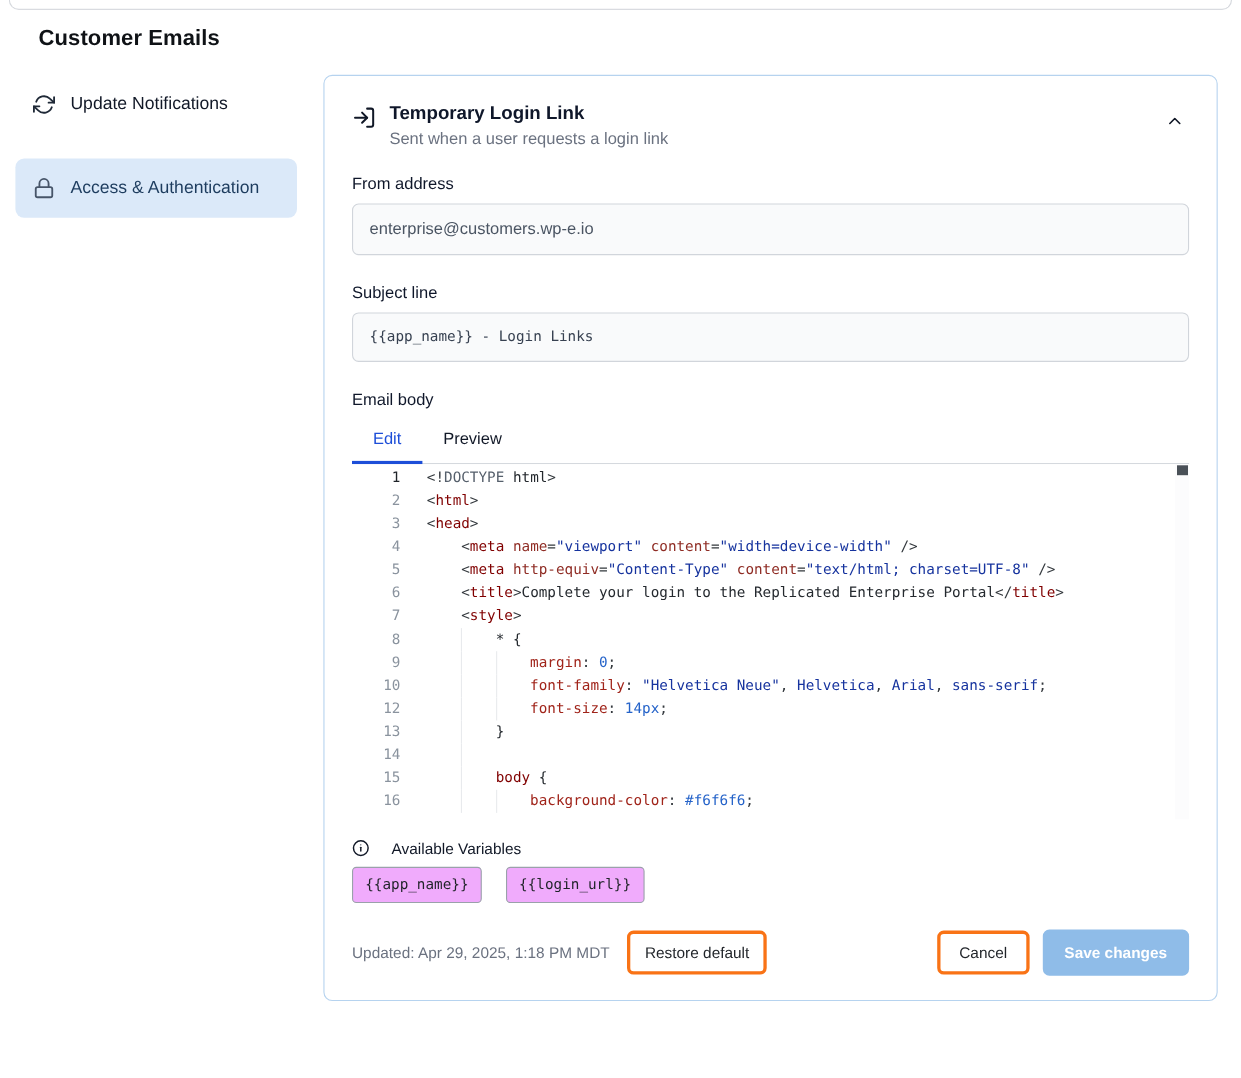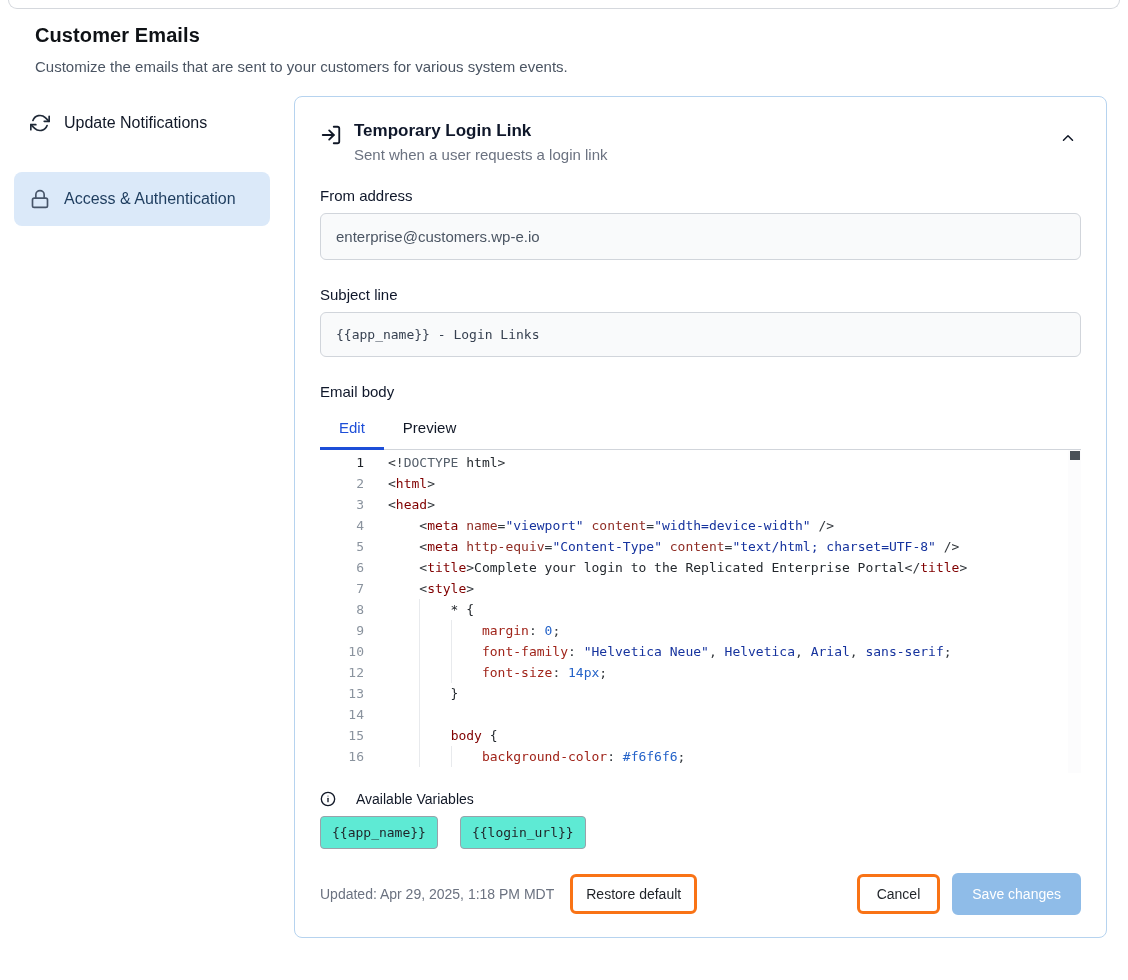--- a/index.html
+++ b/index.html
@@ -67,43 +67,42 @@
   .tk-num   { color:#2563c9; }
   .vscroll { position:absolute; top:0; right:0; width:13px; height:100%; background:#fcfcfd; }
   .vscroll .thumb { position:absolute; top:1px; right:1px; width:10px; height:9px; background:#4a5158; }
 
   
   .vars-head { display:flex; align-items:flex-end; gap:20px; margin-top:18px;
     font-size:14px; font-weight:500; color:#111827; }
   .chips { display:flex; gap:22px; margin-top:9px; }
   .chip { display:inline-block; border:1px solid #9aa1aa; border-radius:4px;
     padding:8px 11px; font-family:"DejaVu Sans Mono", monospace; font-size:13px;
-    color:#1f2328; background:#5eead4; cursor:pointer; }
+    color:#1f2328; background:#f0abfc; cursor:pointer; }
 
   
   .cfooter { display:flex; align-items:center; margin-top:24px; }
   .updated { font-size:14px; color:#6b7280; }
   .btn { background:#fff; border:3px solid #f97316; border-radius:6px; padding:9px 13px;
     font-size:14px; color:#1f2328; cursor:pointer; font-family:"Liberation Sans", sans-serif; }
   .btn.restore { margin-left:16px; }
   .spacer { flex:1; }
   .btn.cancel { padding:9px 17px; }
-  .btn.primary { background:#8fbce8; border-color:#8fbce8; color:#fff; font-weight:400;
+  .btn.primary { background:#8fbce8; border-color:#8fbce8; color:#fff; font-weight:700;
     padding:10px 17px; margin-left:12px; }
 
   svg { display:block; }
 </style>
 </head>
 <body>
 
 <div class="top-edge"></div>
 
 <div class="page-head">
   <h1>Customer Emails</h1>
-  <p>Customize the emails that are sent to your customers for various system events.</p>
 </div>
 
 <div class="content">
 
   <nav class="sidebar">
     <div class="side-item">
       <span class="s-icon">
         <svg width="20" height="20" viewBox="0 0 24 24" fill="none" stroke="#1f2937" stroke-width="2" stroke-linecap="round" stroke-linejoin="round">
           <polyline points="23 4 23 10 17 10"></polyline>
             <polyline points="1 20 1 14 7 14"></polyline>

